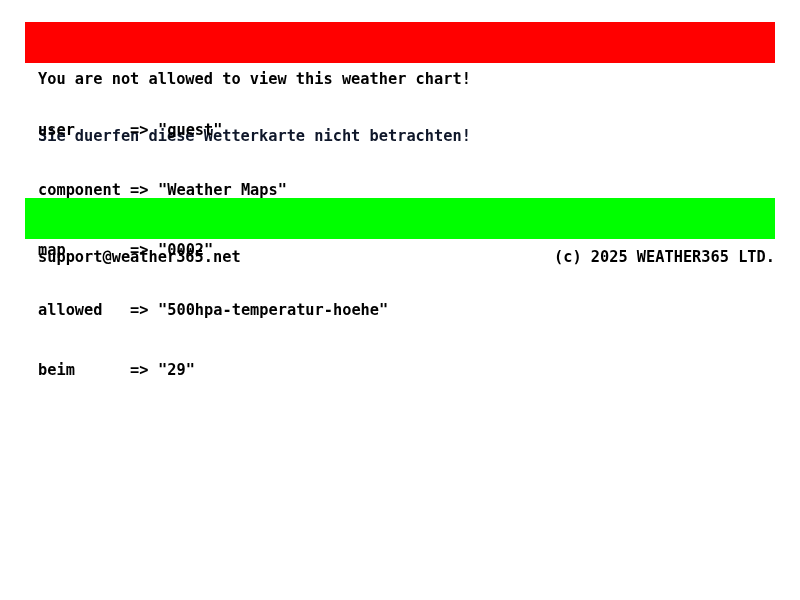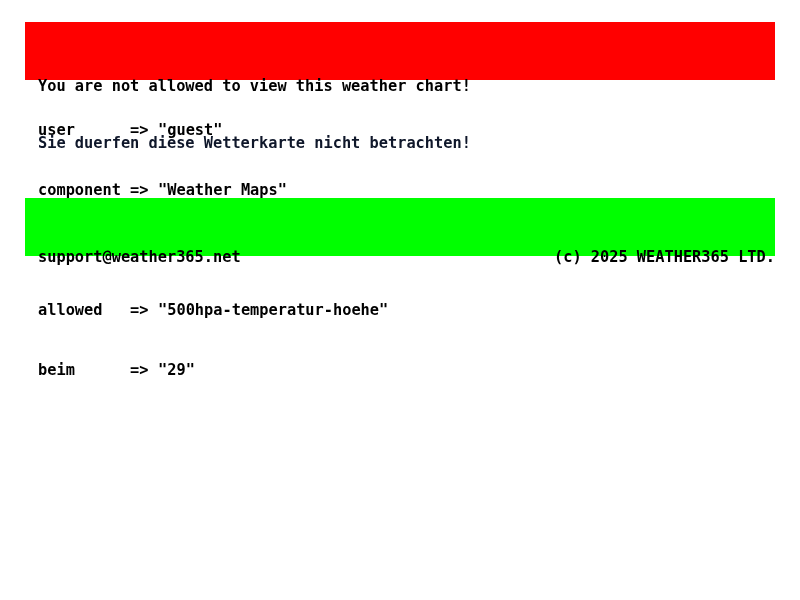--- a/index.html
+++ b/index.html
@@ -13,23 +13,23 @@
     background: #ffffff;
     overflow: hidden;
     font-family: "DejaVu Sans Mono", "Liberation Mono", monospace;
     font-weight: bold;
     font-size: 15.3px;
   }
   .banner {
     position: absolute;
     left: 25px;
     width: 750px;
-    height: 58px;
+    height: 41px;
     box-sizing: border-box;
-    padding: 17px 0 0 13px;
+    padding: 10px 0 0 13px;
     line-height: 19px;
     white-space: pre;
   }
   #error-banner { top: 22px; }
   #support-banner { top: 198px; color: #000000; }
   .kv-block {
     position: absolute;
     left: 38px;
     top: 80px;
     line-height: 20px;

